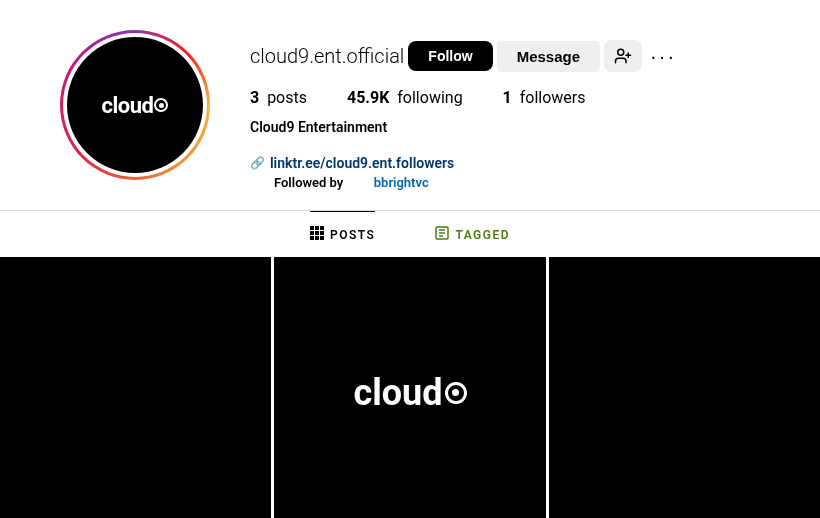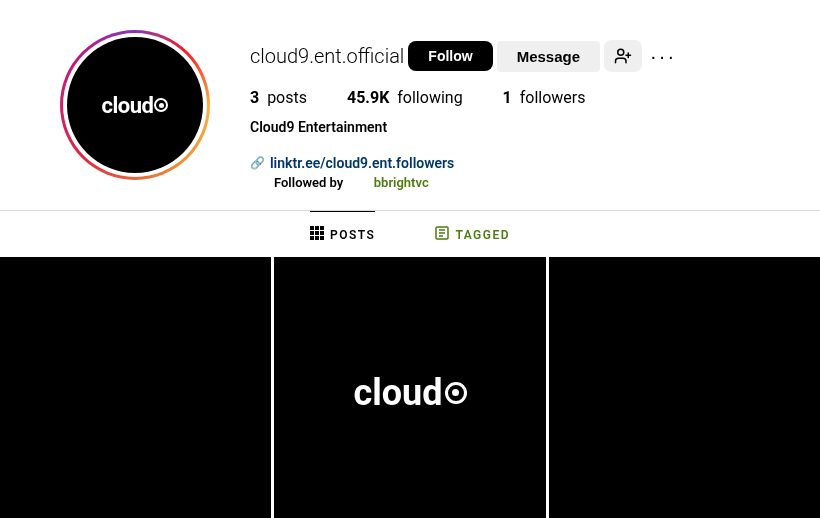--- a/index.html
+++ b/index.html
@@ -336,21 +336,21 @@
 
     <div class="display-name">Cloud9 Entertainment</div>
 
     <div class="profile-link">
       <span class="link-icon">🔗</span>
       <a href="#">linktr.ee/cloud9.ent.followers</a>
     </div>
 
     <div class="followed-by">
       <span>Followed by</span>
-      &nbsp;<span style="font-weight:600;color:#4d7c0f;cursor:pointer;">bbrightvc</span>
+      &nbsp;<span style="font-weight:600;color:#0369a1;cursor:pointer;">bbrightvc</span>
     </div>
   </div>
 </div>
 
 <div class="divider"></div>
 
 <div class="tabs-row">
   <div class="tab-item active">
     <span class="tab-icon">
       <svg width="14" height="14" viewBox="0 0 14 14" fill="currentColor">

